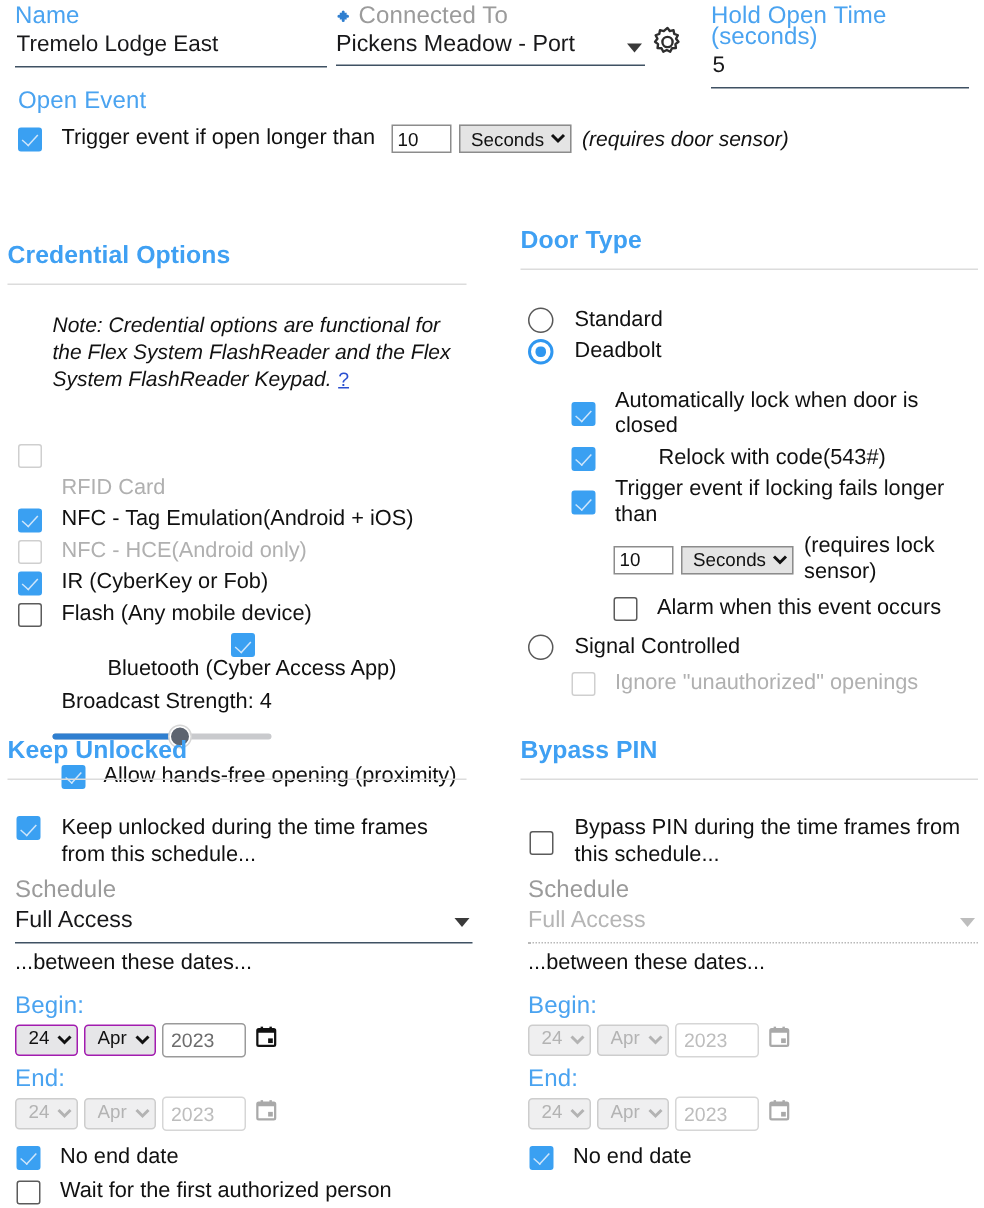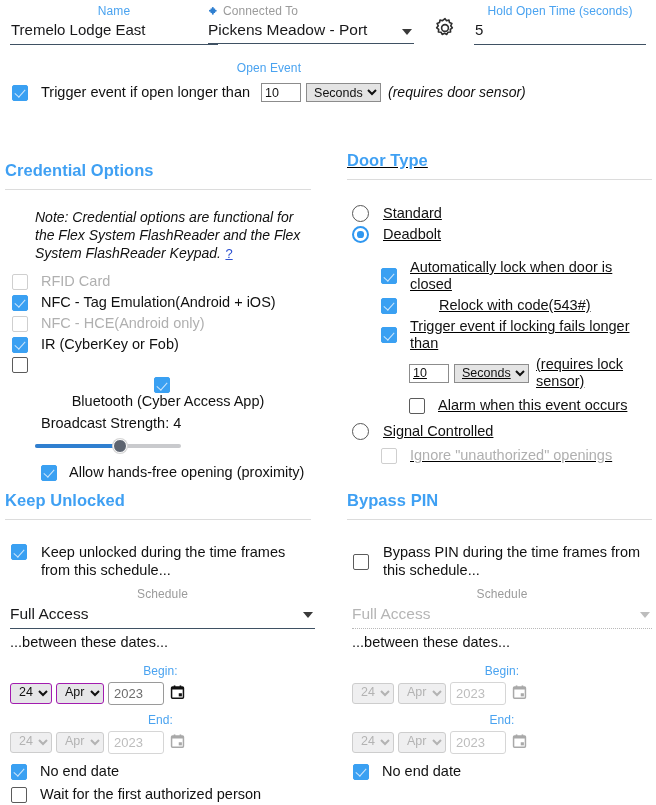--- a/index.html
+++ b/index.html
@@ -9,24 +9,23 @@
     background: #ffffff;
     font-family: "Liberation Sans", sans-serif;
     color: #000000;
     overflow: hidden;
   }
   .page { position: relative; width: 656px; height: 805px; }
 
   
   .fieldlabel {
     color: #4aa3f0;
-    font-size: 12px;
+    font-size: 16px;
     line-height: 14px;
     letter-spacing: .1px;
-    text-align: center;
   }
   .fieldlabel.muted { color: #9b9b9b; }
   .underline-input {
     font-size: 15px;
     line-height: 22px;
     padding: 1px 2px 3px 1px;
     border: 0;
     border-bottom: 1px solid #3f5163;
     background: transparent;
     color: #18181a;
@@ -213,21 +212,21 @@
 </head>
 <body>
 
 <div class="page">
 
   <div class="abs" style="left:10px; top:4px; width:208px;">
     <div class="fieldlabel">Name</div>
     <input class="underline-input" value="Tremelo Lodge East" style="">
   </div>
 
-  <div class="abs" style="left:208px; top:4px; width:206px;">
+  <div class="abs" style="left:224px; top:4px; width:206px;">
     <div style="display:flex; align-items:center; gap:4px;">
       <span style="display:inline-block; line-height:0;">
         <svg width="11" height="11" viewBox="0 0 24 24" aria-hidden="true">
           <path fill="#2f7fd0" d="M10.5 2a2.2 2.2 0 0 1 2.2 2.2c0 .5-.17.9-.4 1.25h3.2v3.2c.35-.23.75-.4 1.25-.4a2.2 2.2 0 1 1 0 4.4c-.5 0-.9-.17-1.25-.4v3.2h-3.2c.23.35.4.75.4 1.25a2.2 2.2 0 1 1-4.4 0c0-.5.17-.9.4-1.25H5.5v-3.2c-.35.23-.75.4-1.25.4a2.2 2.2 0 1 1 0-4.4c.5 0 .9.17 1.25.4V5.45h3.2a2.2 2.2 0 0 1-.4-1.25A2.2 2.2 0 0 1 10.5 2z"></path>
         </svg>
       </span>
       <span class="fieldlabel muted">Connected To</span>
     </div>
     <div style="position:relative; margin-top:1px;">
       <div class="mat-select" style="padding-bottom:3px;">
@@ -267,36 +266,37 @@
     <div class="section-rule"></div>
 
     <div style="margin:18px 0 0 30px; width:272px;">
       <span class="note-ital">Note: Credential options are functional for the Flex System FlashReader and the Flex System FlashReader Keypad.</span>
       <span class="helplink">?</span>
     </div>
 
     <div style="margin-top:11px;">
       <div class="row" style="margin:0 0 4px 7px; align-items:center;">
         <span class="cb disabled"></span>
-        <span class="lbl grey" style="margin-left:13px;">RFID Card</span>
+        <span class="lbl grey" style="margin-left:13px;margin-top:44px;">RFID Card</span>
       </div>
       <div class="row" style="margin:0 0 4px 7px; align-items:center;">
         <span class="cb checked"></span>
         <span class="lbl" style="margin-left:13px;">NFC - Tag Emulation(Android + iOS)</span>
       </div>
       <div class="row" style="margin:0 0 4px 7px; align-items:center;">
         <span class="cb disabled"></span>
         <span class="lbl grey" style="margin-left:13px;">NFC - HCE(Android only)</span>
       </div>
       <div class="row" style="margin:0 0 4px 7px; align-items:center;">
         <span class="cb checked"></span>
         <span class="lbl" style="margin-left:13px;">IR (CyberKey or Fob)</span>
       </div>
       <div class="row" style="margin:0 0 4px 7px; align-items:center;">
         <span class="cb"></span>
+        <span class="lbl" style="margin-left:13px;">Flash (Any mobile device)</span>
       </div>
       <div class="row" style="margin:0 0 2px 7px; align-items:center;flex-direction:column;">
         <span class="cb checked"></span>
         <span class="lbl" style="margin-left:13px;">Bluetooth (Cyber Access App)</span>
       </div>
     </div>
 
     <div style="margin:4px 0 0 36px;">
       <span class="lbl">Broadcast Strength: 4</span>
     </div>
@@ -305,21 +305,21 @@
       <div class="slider-fill"></div>
       <div class="slider-thumb"></div>
     </div>
 
     <div class="row" style="margin:9px 0 0 36px; align-items:center;">
       <span class="cb checked"></span>
       <span class="lbl" style="margin-left:12px;">Allow hands-free opening (proximity)</span>
     </div>
   </div>
 
-  <div class="abs" style="left:347px; top:150px; width:305px;text-decoration:underline;">
+  <div class="abs" style="left:347px; top:150px; width:305px;">
     <div class="section-title">Door Type</div>
     <div class="section-rule"></div>
 
     <div style="margin-top:25px;">
       <div class="row" style="margin:0 0 4px 5px; align-items:center;">
         <span class="rb"></span>
         <span class="lbl" style="margin-left:14px;">Standard</span>
       </div>
       <div class="row" style="margin:0 0 4px 5px; align-items:center;">
         <span class="rb selected"></span>

